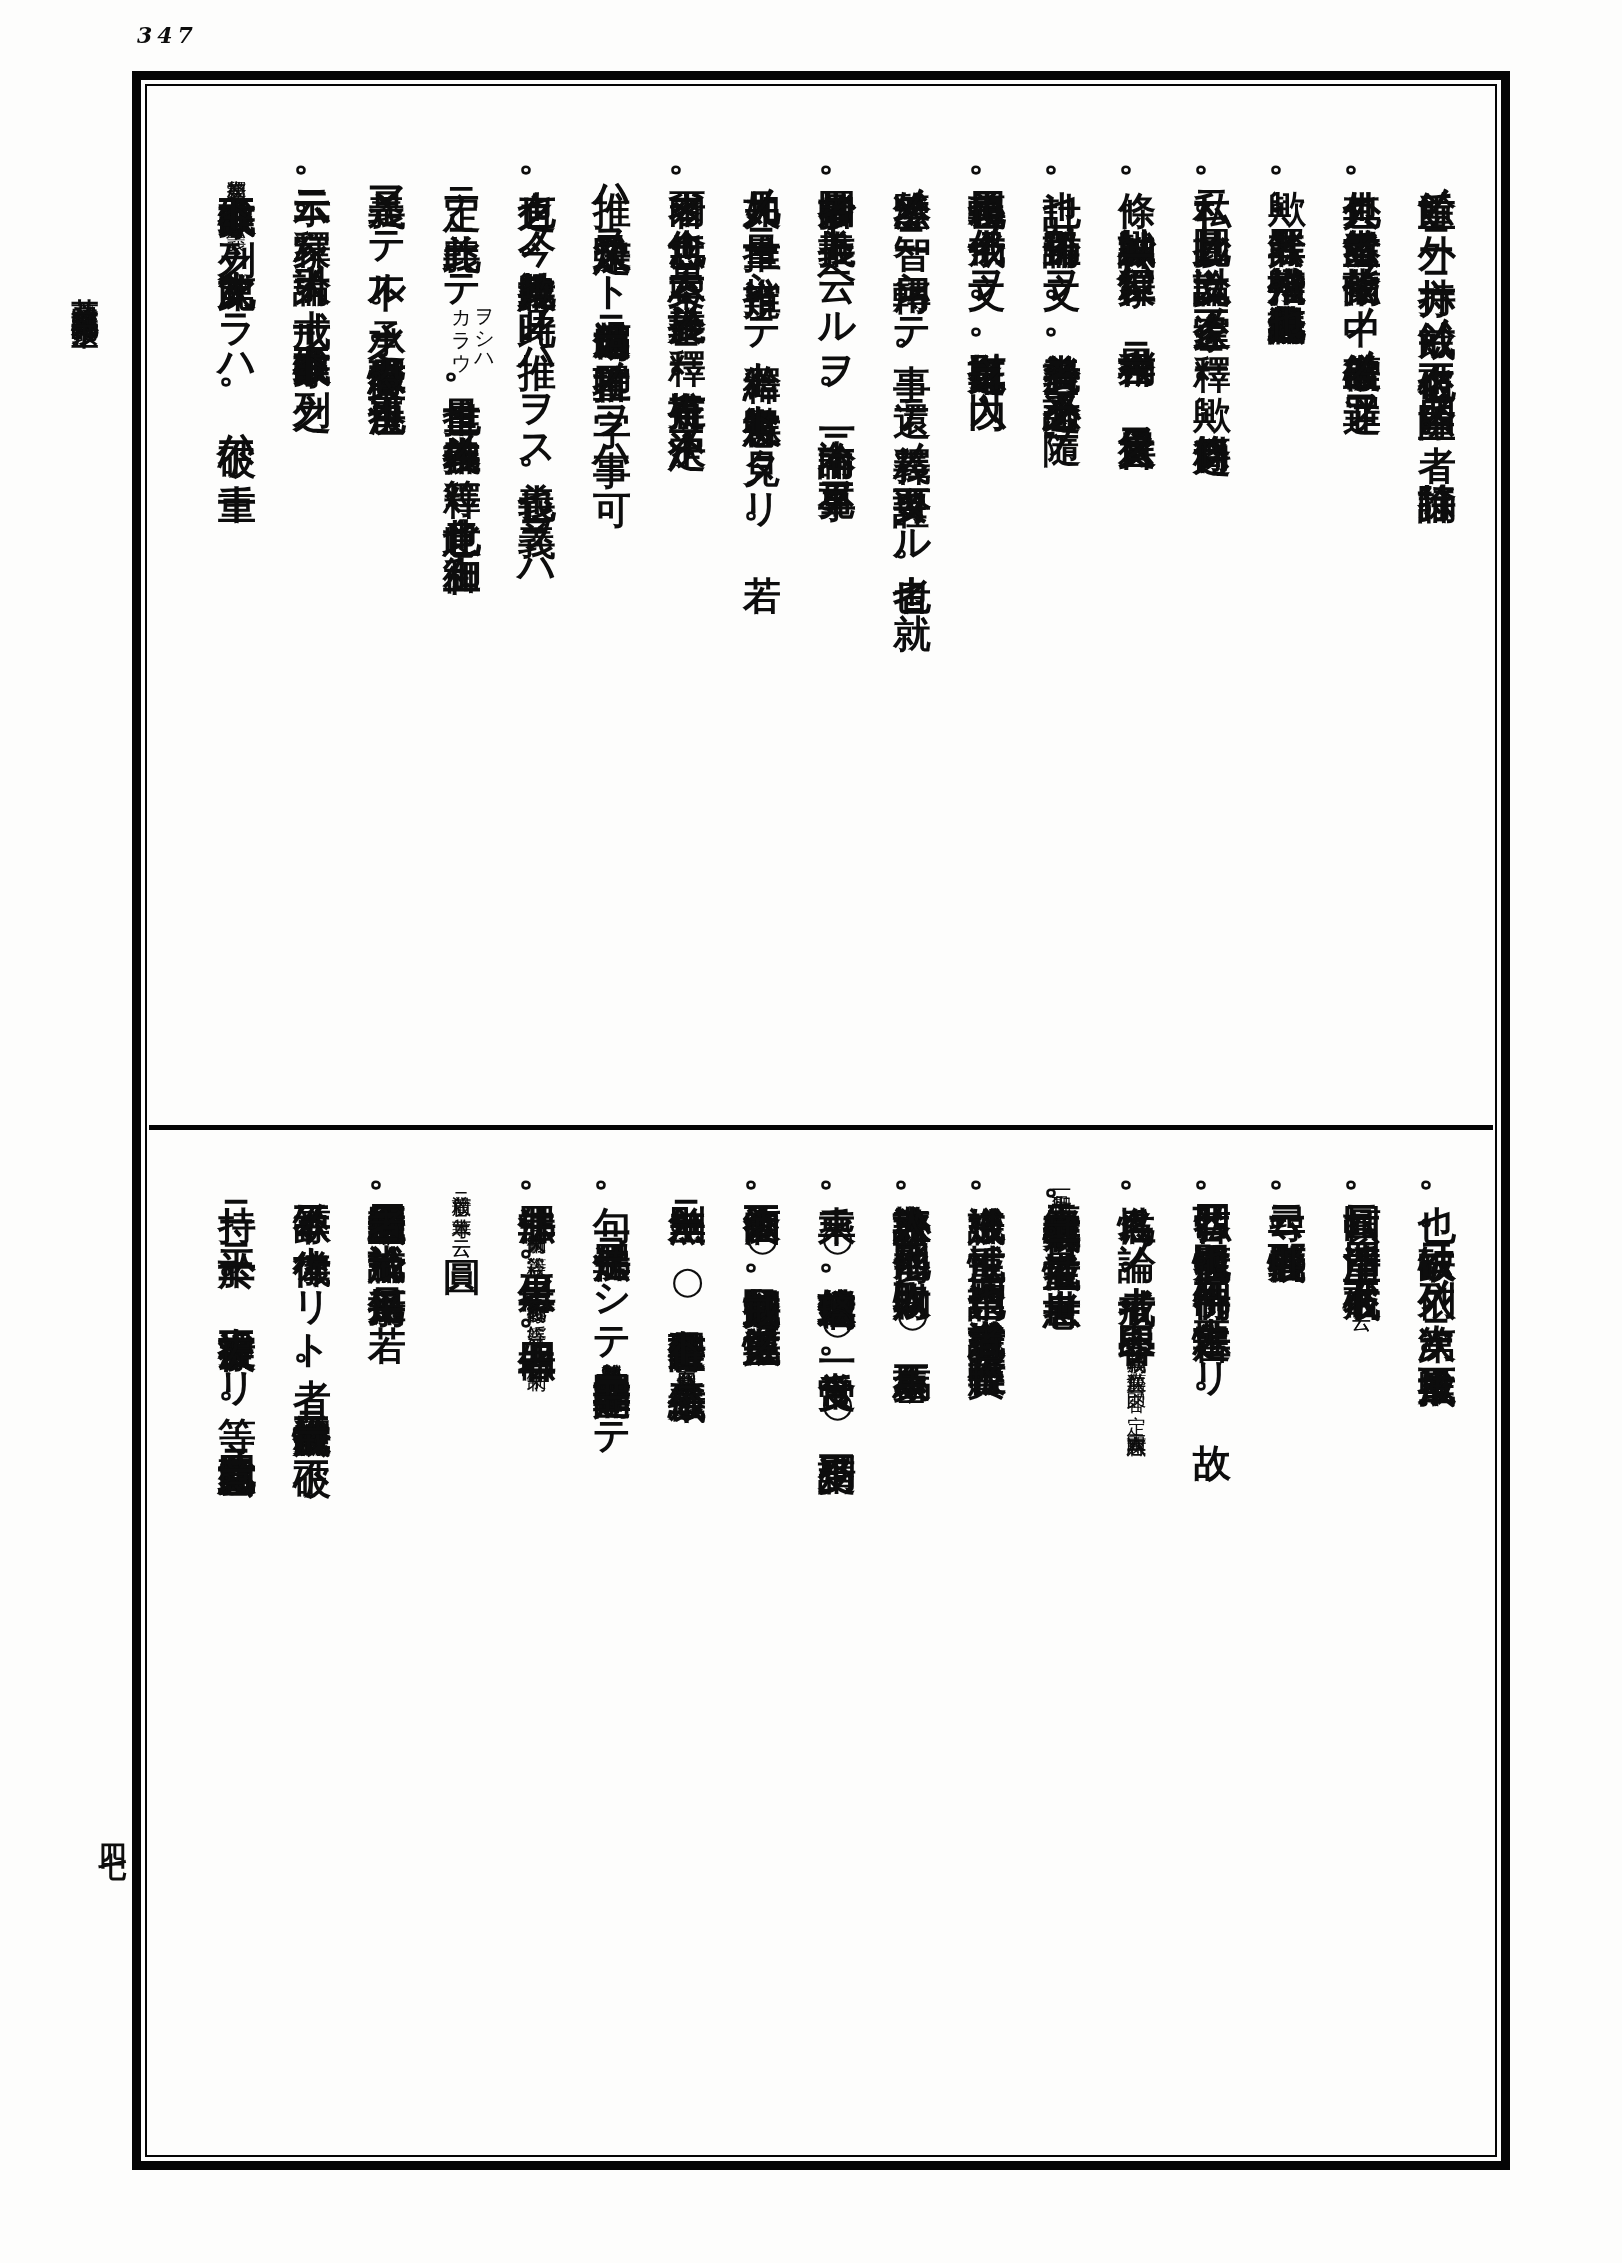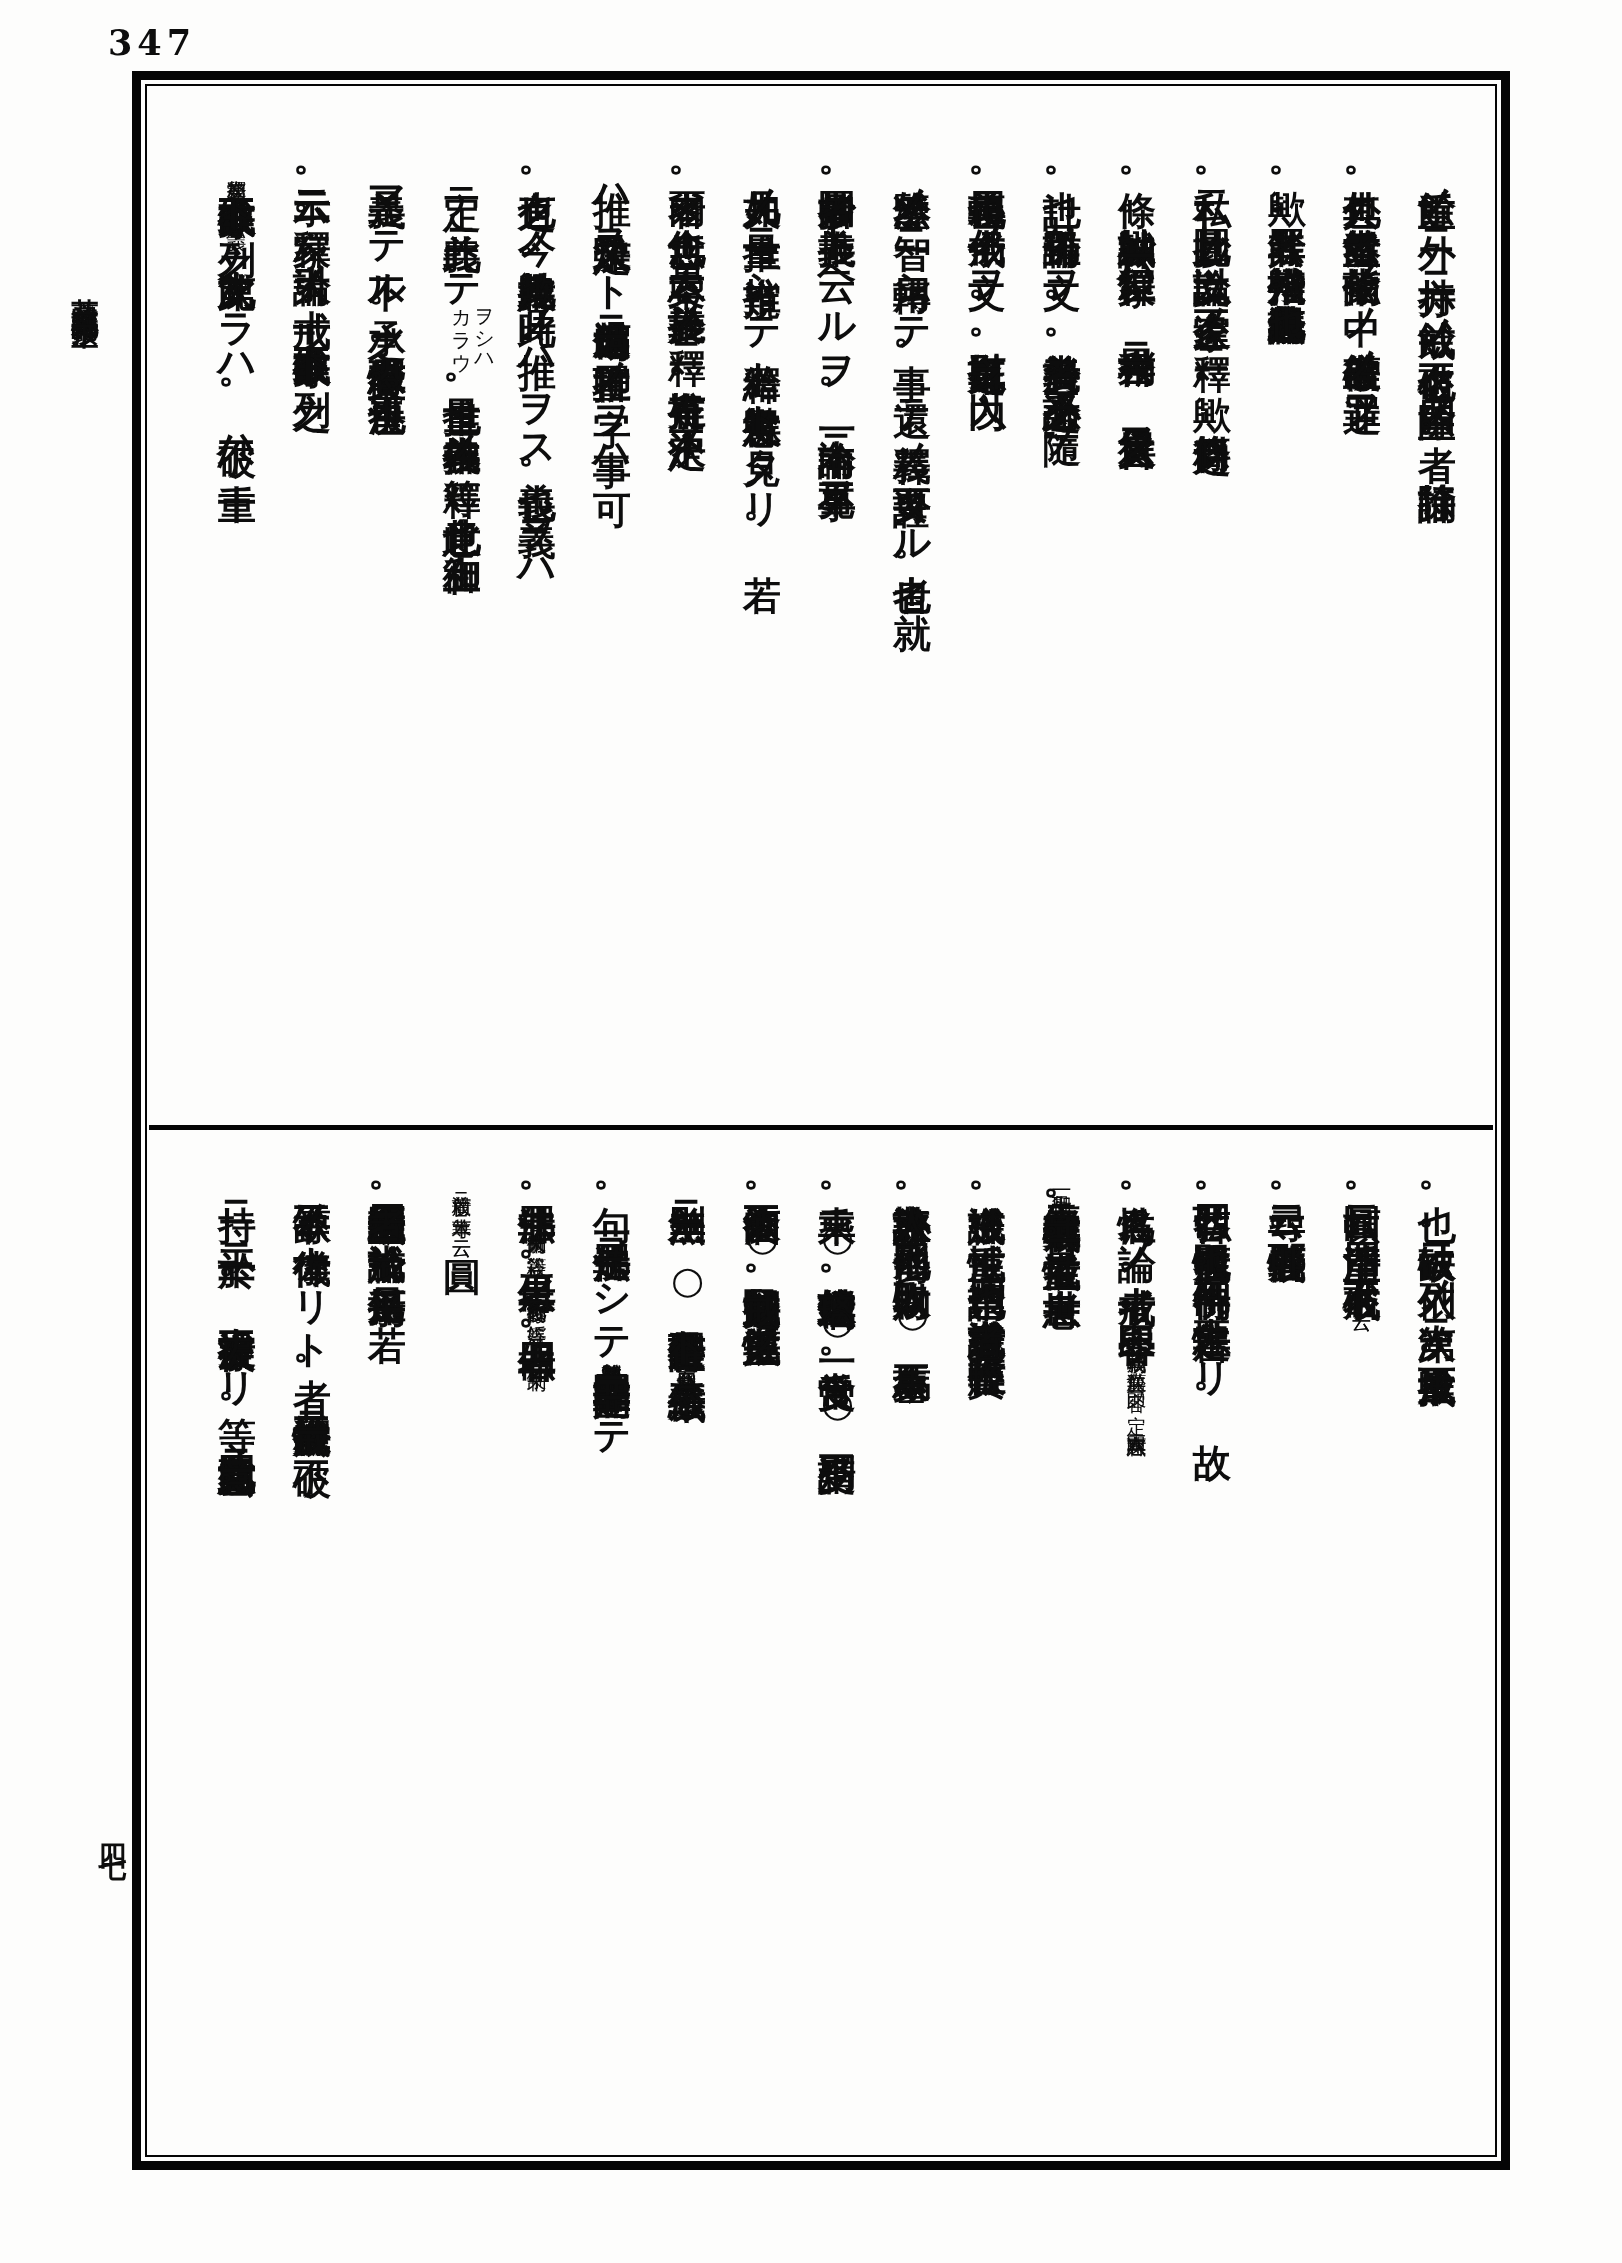--- a/index.html
+++ b/index.html
@@ -2,22 +2,22 @@
 <html><head>
 <meta charset="utf-8">
 <style>
   html,body{margin:0;padding:0;}
   body{
     width:1623px;height:2263px;position:relative;
     background:#fdfdfc;color:#0d0d0d;
     font-family:"DejaVu Serif","Liberation Serif",serif;
   }
   .page-number{
-    position:absolute;left:108px;top:22px;
-    font-size:35px;font-weight:bold;letter-spacing:5px;
+    position:absolute;left:137px;top:22px;
+    font-size:22px;font-weight:bold;letter-spacing:5px;font-style:italic;
   }
   .margin-title{
     position:absolute;left:67px;top:277px;
     writing-mode:vertical-rl;text-orientation:upright;
     font-size:27px;letter-spacing:3px;font-weight:bold;
   }
   .leaf-number{
     position:absolute;left:93px;top:1822px;
     writing-mode:vertical-rl;text-orientation:upright;
     font-size:28px;letter-spacing:8px;font-weight:bold;

